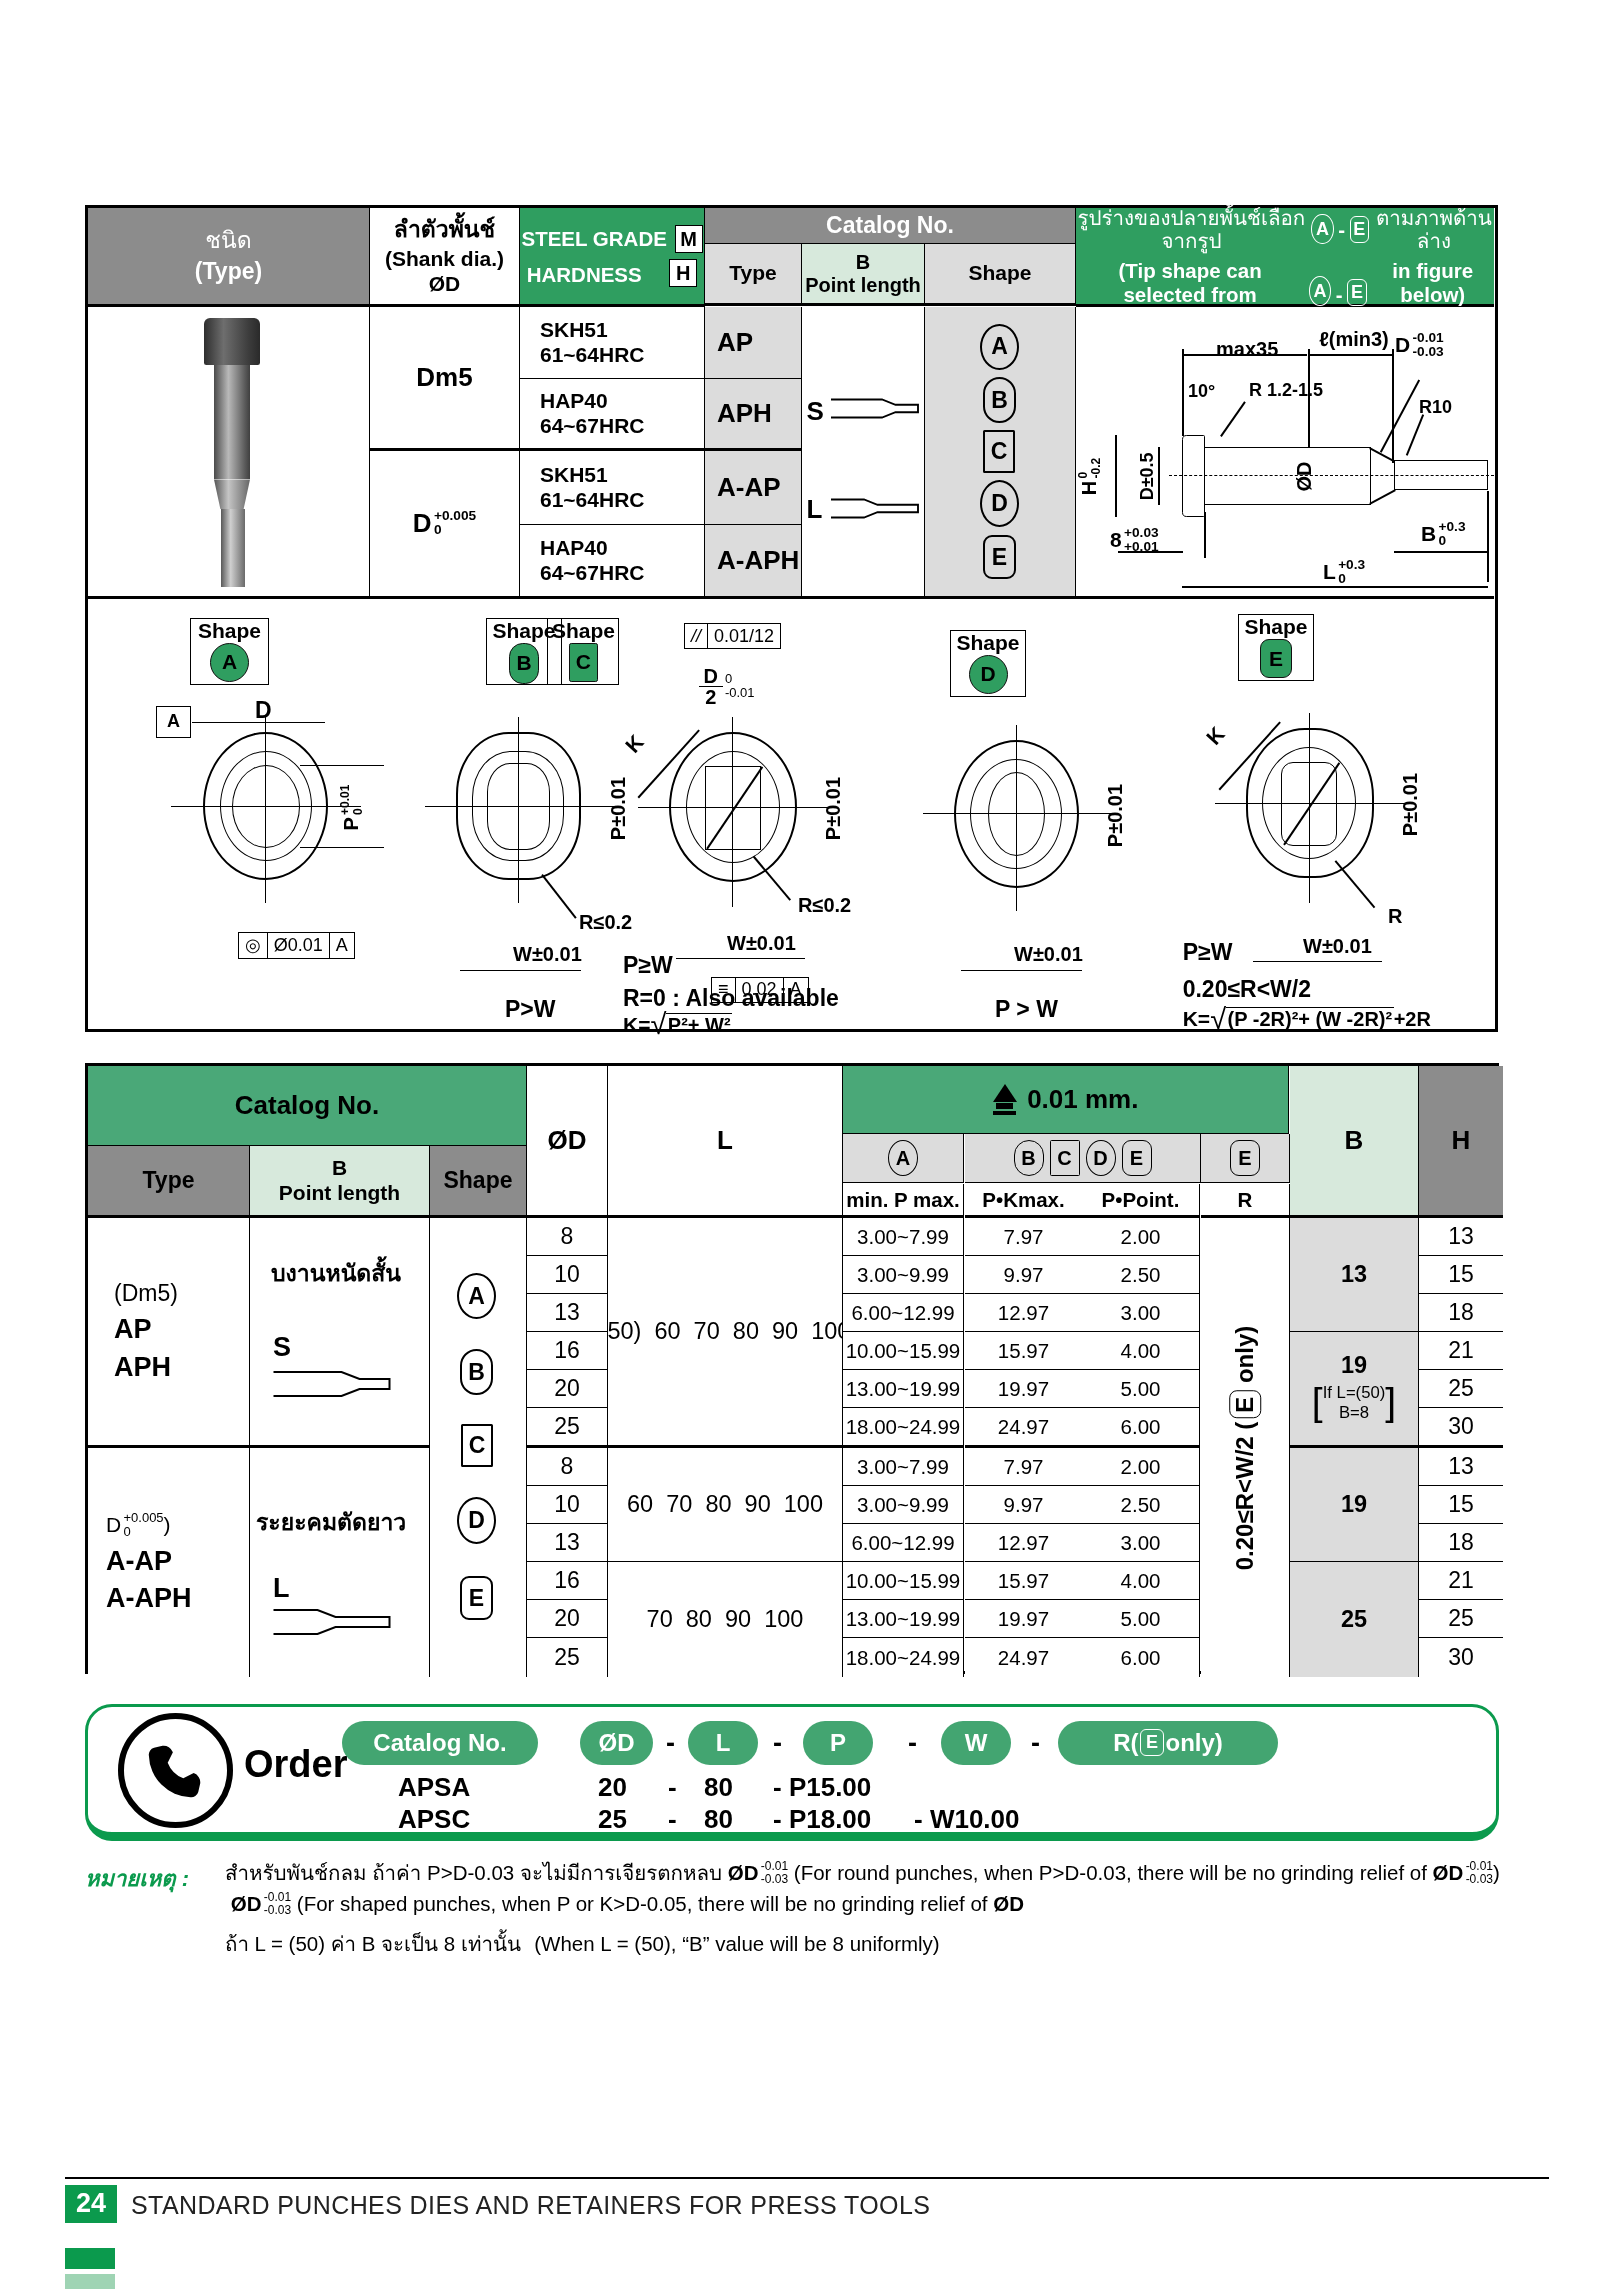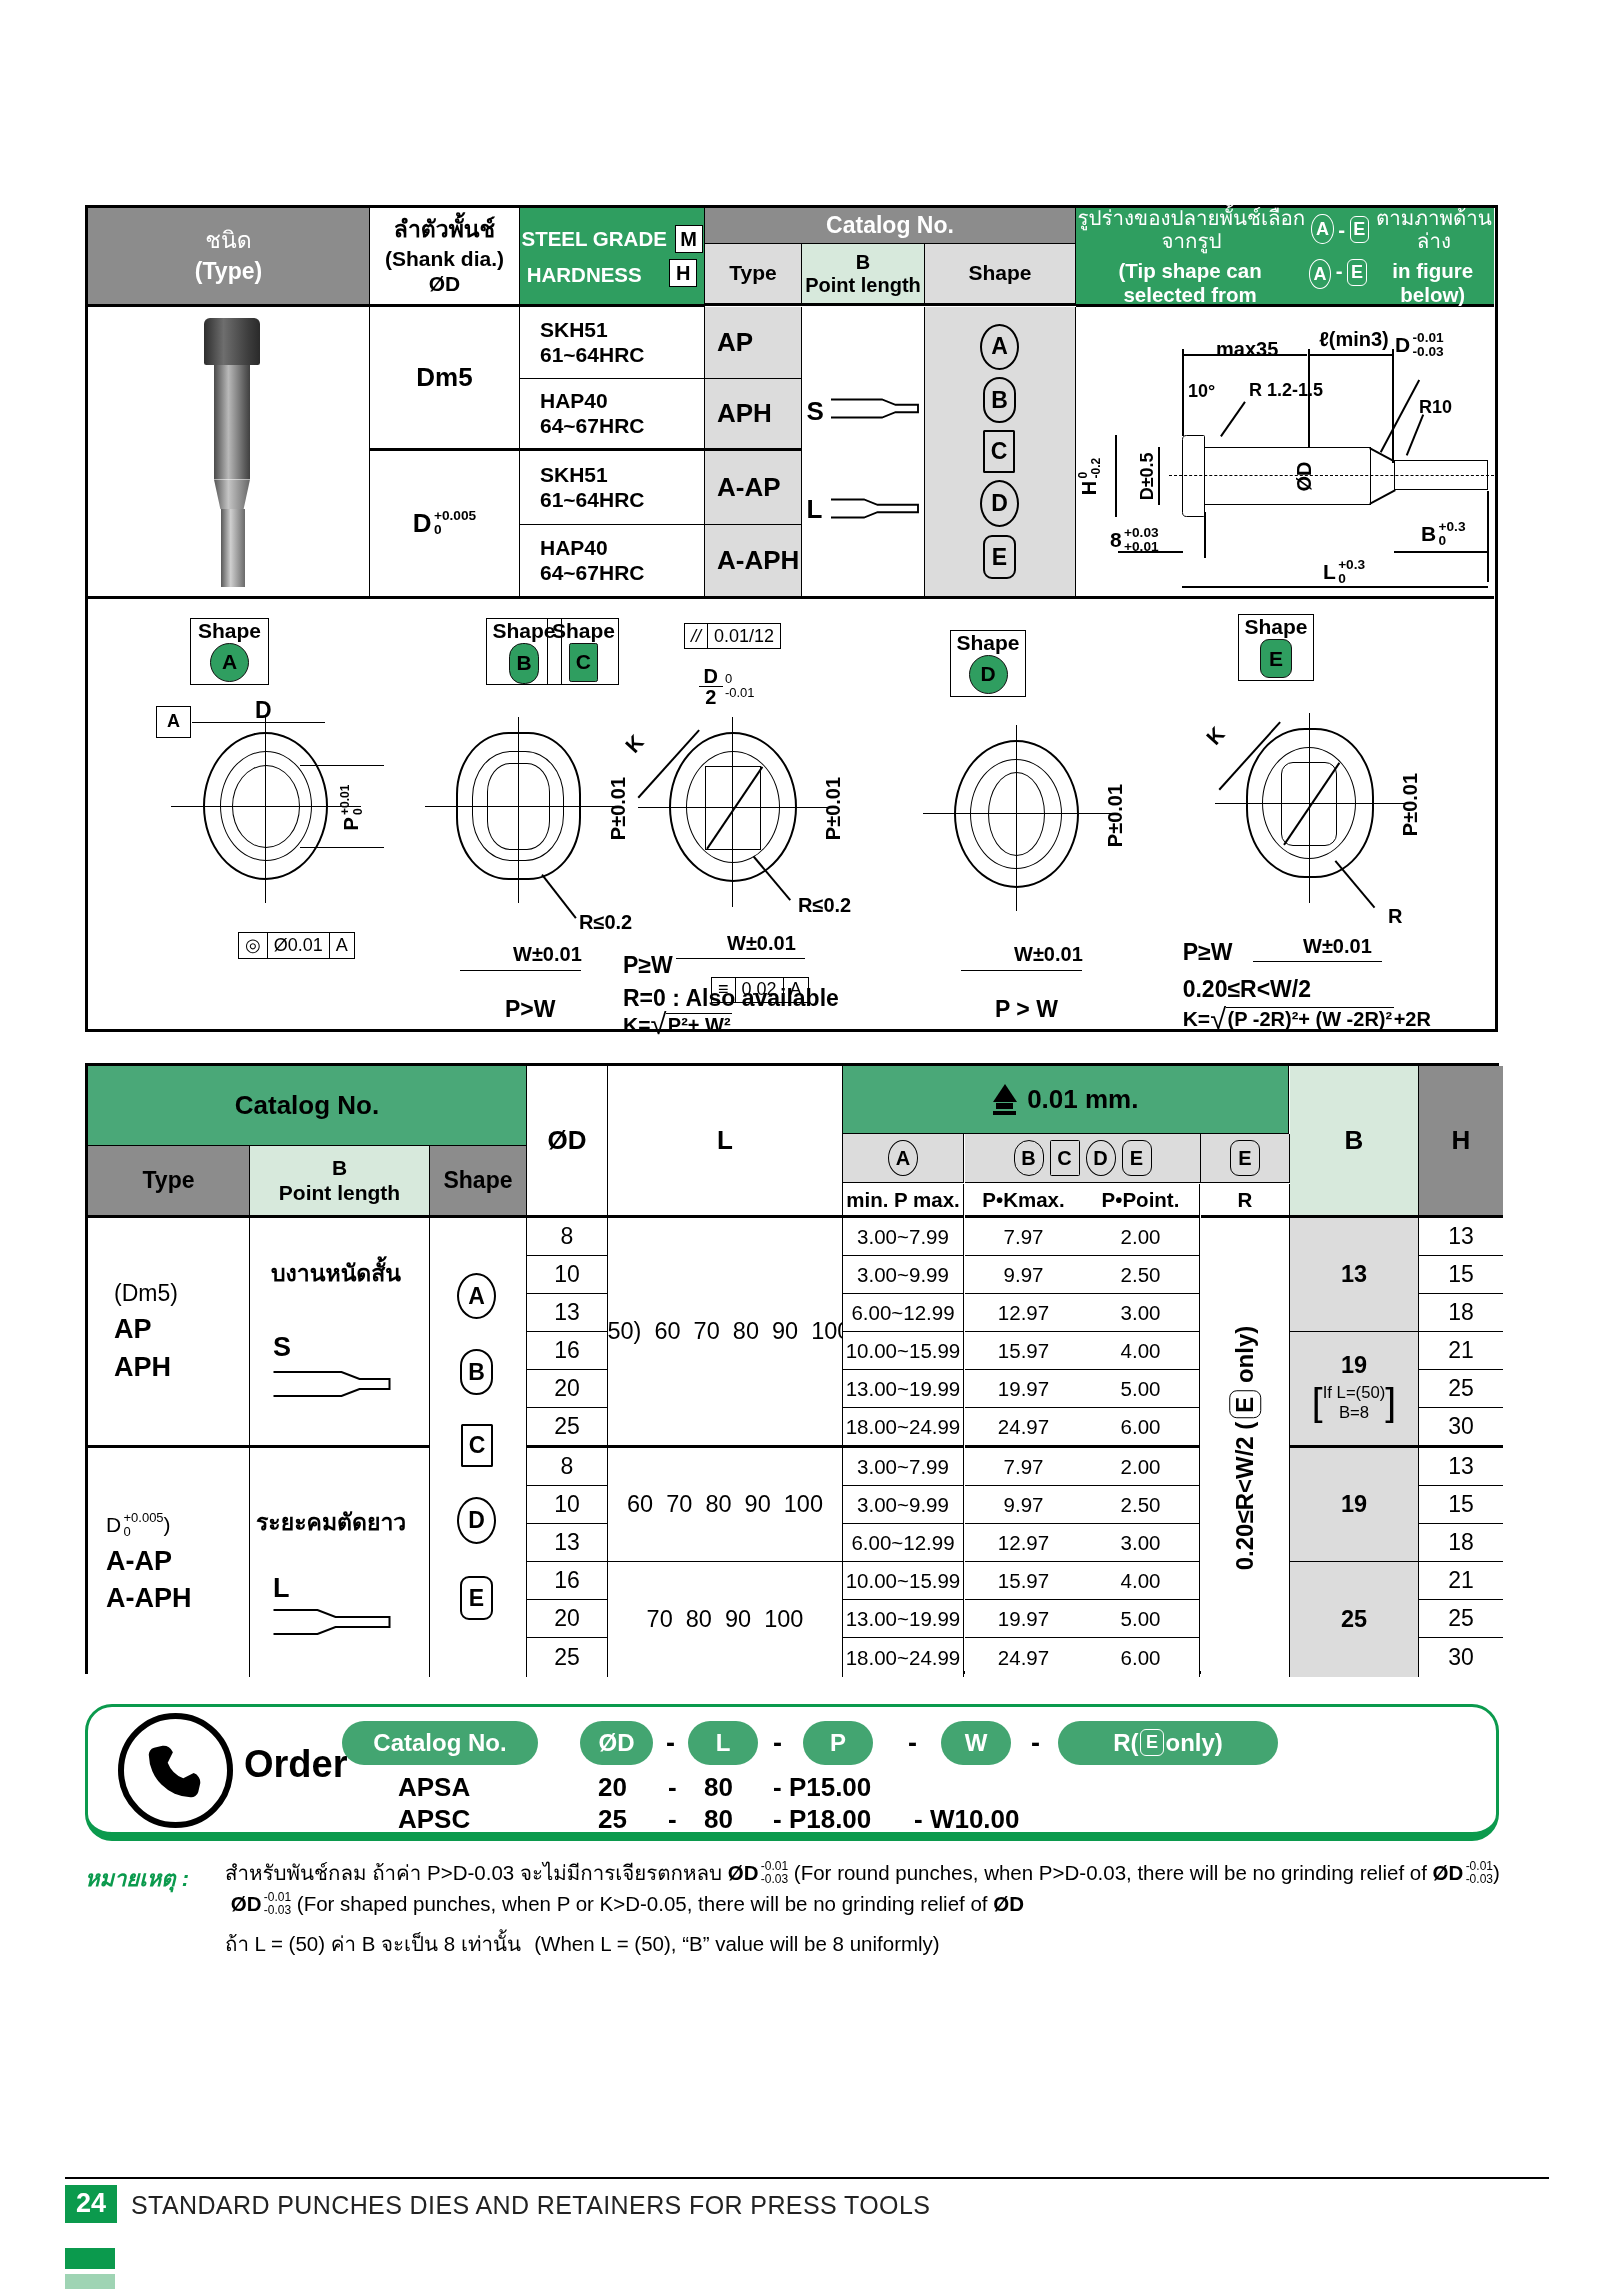--- a/index.html
+++ b/index.html
@@ -89,21 +89,21 @@
       <span>Shape</span>
     </div>
     <div class="cell green col" style="left:988px;top:0;width:418px;height:99px;border-right:none;border-bottom-width:3px;font-size:20.5px">
       <span style="display:flex;align-items:center">
         <span>รูปร่างของปลายพั้นช์เลือกจากรูป</span>
         <span class="wg wgA">A</span>
         <span class="b">-</span>
         <span class="wg wgE">E</span>
         <span>ตามภาพด้านล่าง</span>
       </span>
-      <span style="display:flex;align-items:flex-start;margin-top:6px">
+      <span style="display:flex;align-items:flex-end;margin-top:6px">
         <span class="b">(Tip shape can selected from</span>
         <span class="wg wgA">A</span>
         <span class="b">-</span>
         <span class="wg wgE">E</span>
         <span class="b">in figure below)</span>
       </span>
     </div>
 
     <div class="cell wcell" style="left:0;top:99px;width:282px;height:292px;border-bottom-width:3.8px">
       <div class="abs" style="left:110px;top:11.4px;width:68px;height:269px">

